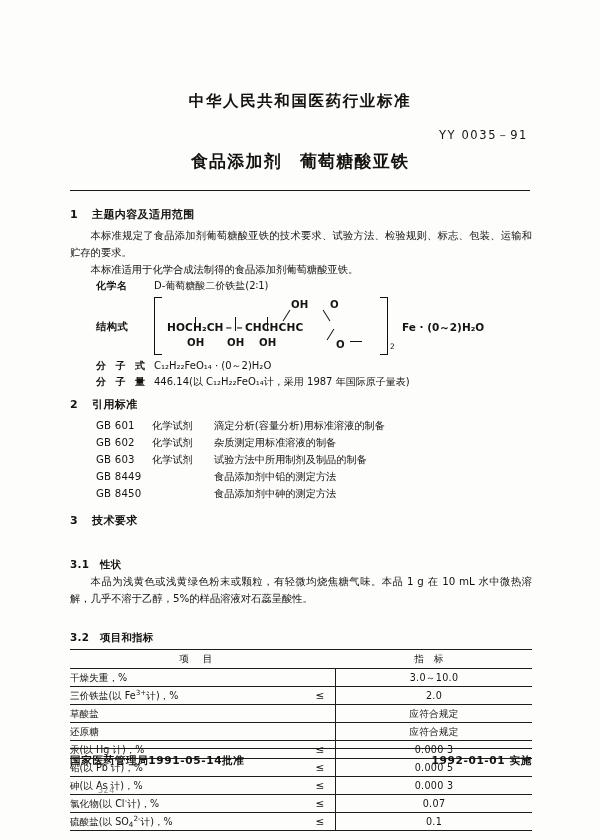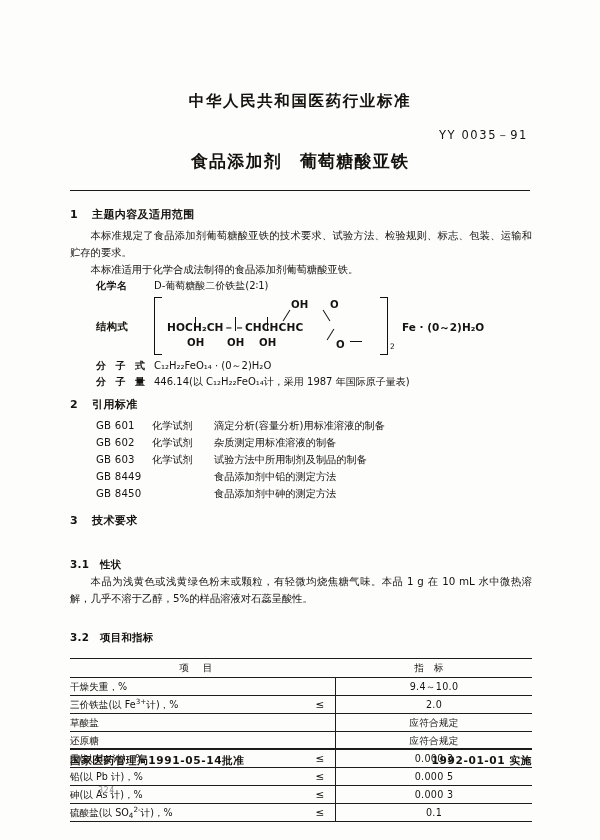--- a/index.html
+++ b/index.html
@@ -213,21 +213,21 @@
     flex: 0 0 56px;
     letter-spacing: 0.2px;
   }
   .ref-name { flex: 0 0 62px; }
   .ref-desc { flex: 1; }
 
   
   .tbl {
     width: 462px;
     border-collapse: collapse;
-    margin-top: 12px;
+    margin-top: 3px;
     font-size: 9.6px;
   }
   .tbl th, .tbl td {
     border-bottom: 0.9px solid #1d1d1d;
     padding: 0;
     height: 17px;
     vertical-align: middle;
   }
   .tbl thead th {
     border-top: 1.5px solid #1d1d1d;
@@ -404,21 +404,21 @@
       <thead>
         <tr>
           <th colspan="2" class="th-item">项目</th>
           <th class="th-idx">指标</th>
         </tr>
       </thead>
       <tbody>
         <tr>
           <td class="c-item">干燥失重，%</td>
           <td class="c-op"></td>
-          <td class="c-val">9.4～10.0</td>
+          <td class="c-val">3.0～10.0</td>
         </tr>
         <tr>
           <td class="c-item">三价铁盐(以 Fe<sup>3+</sup>计)，%</td>
           <td class="c-op">≤</td>
           <td class="c-val">2.0</td>
         </tr>
         <tr>
           <td class="c-item">草酸盐</td>
           <td class="c-op"></td>
           <td class="c-val">应符合规定</td>
@@ -435,20 +435,25 @@
         </tr>
         <tr>
           <td class="c-item">铅(以 Pb 计)，%</td>
           <td class="c-op">≤</td>
           <td class="c-val">0.000 5</td>
         </tr>
         <tr>
           <td class="c-item">砷(以 As 计)，%</td>
           <td class="c-op">≤</td>
           <td class="c-val">0.000 3</td>
+        </tr>
+        <tr>
+          <td class="c-item">氯化物(以 Cl<sup>-</sup>计)，%</td>
+          <td class="c-op">≤</td>
+          <td class="c-val">0.07</td>
         </tr>
         <tr>
           <td class="c-item">硫酸盐(以 SO<sub>4</sub><sup>2-</sup>计)，%</td>
           <td class="c-op">≤</td>
           <td class="c-val">0.1</td>
         </tr>
       </tbody>
     </table>
 
   </div>

